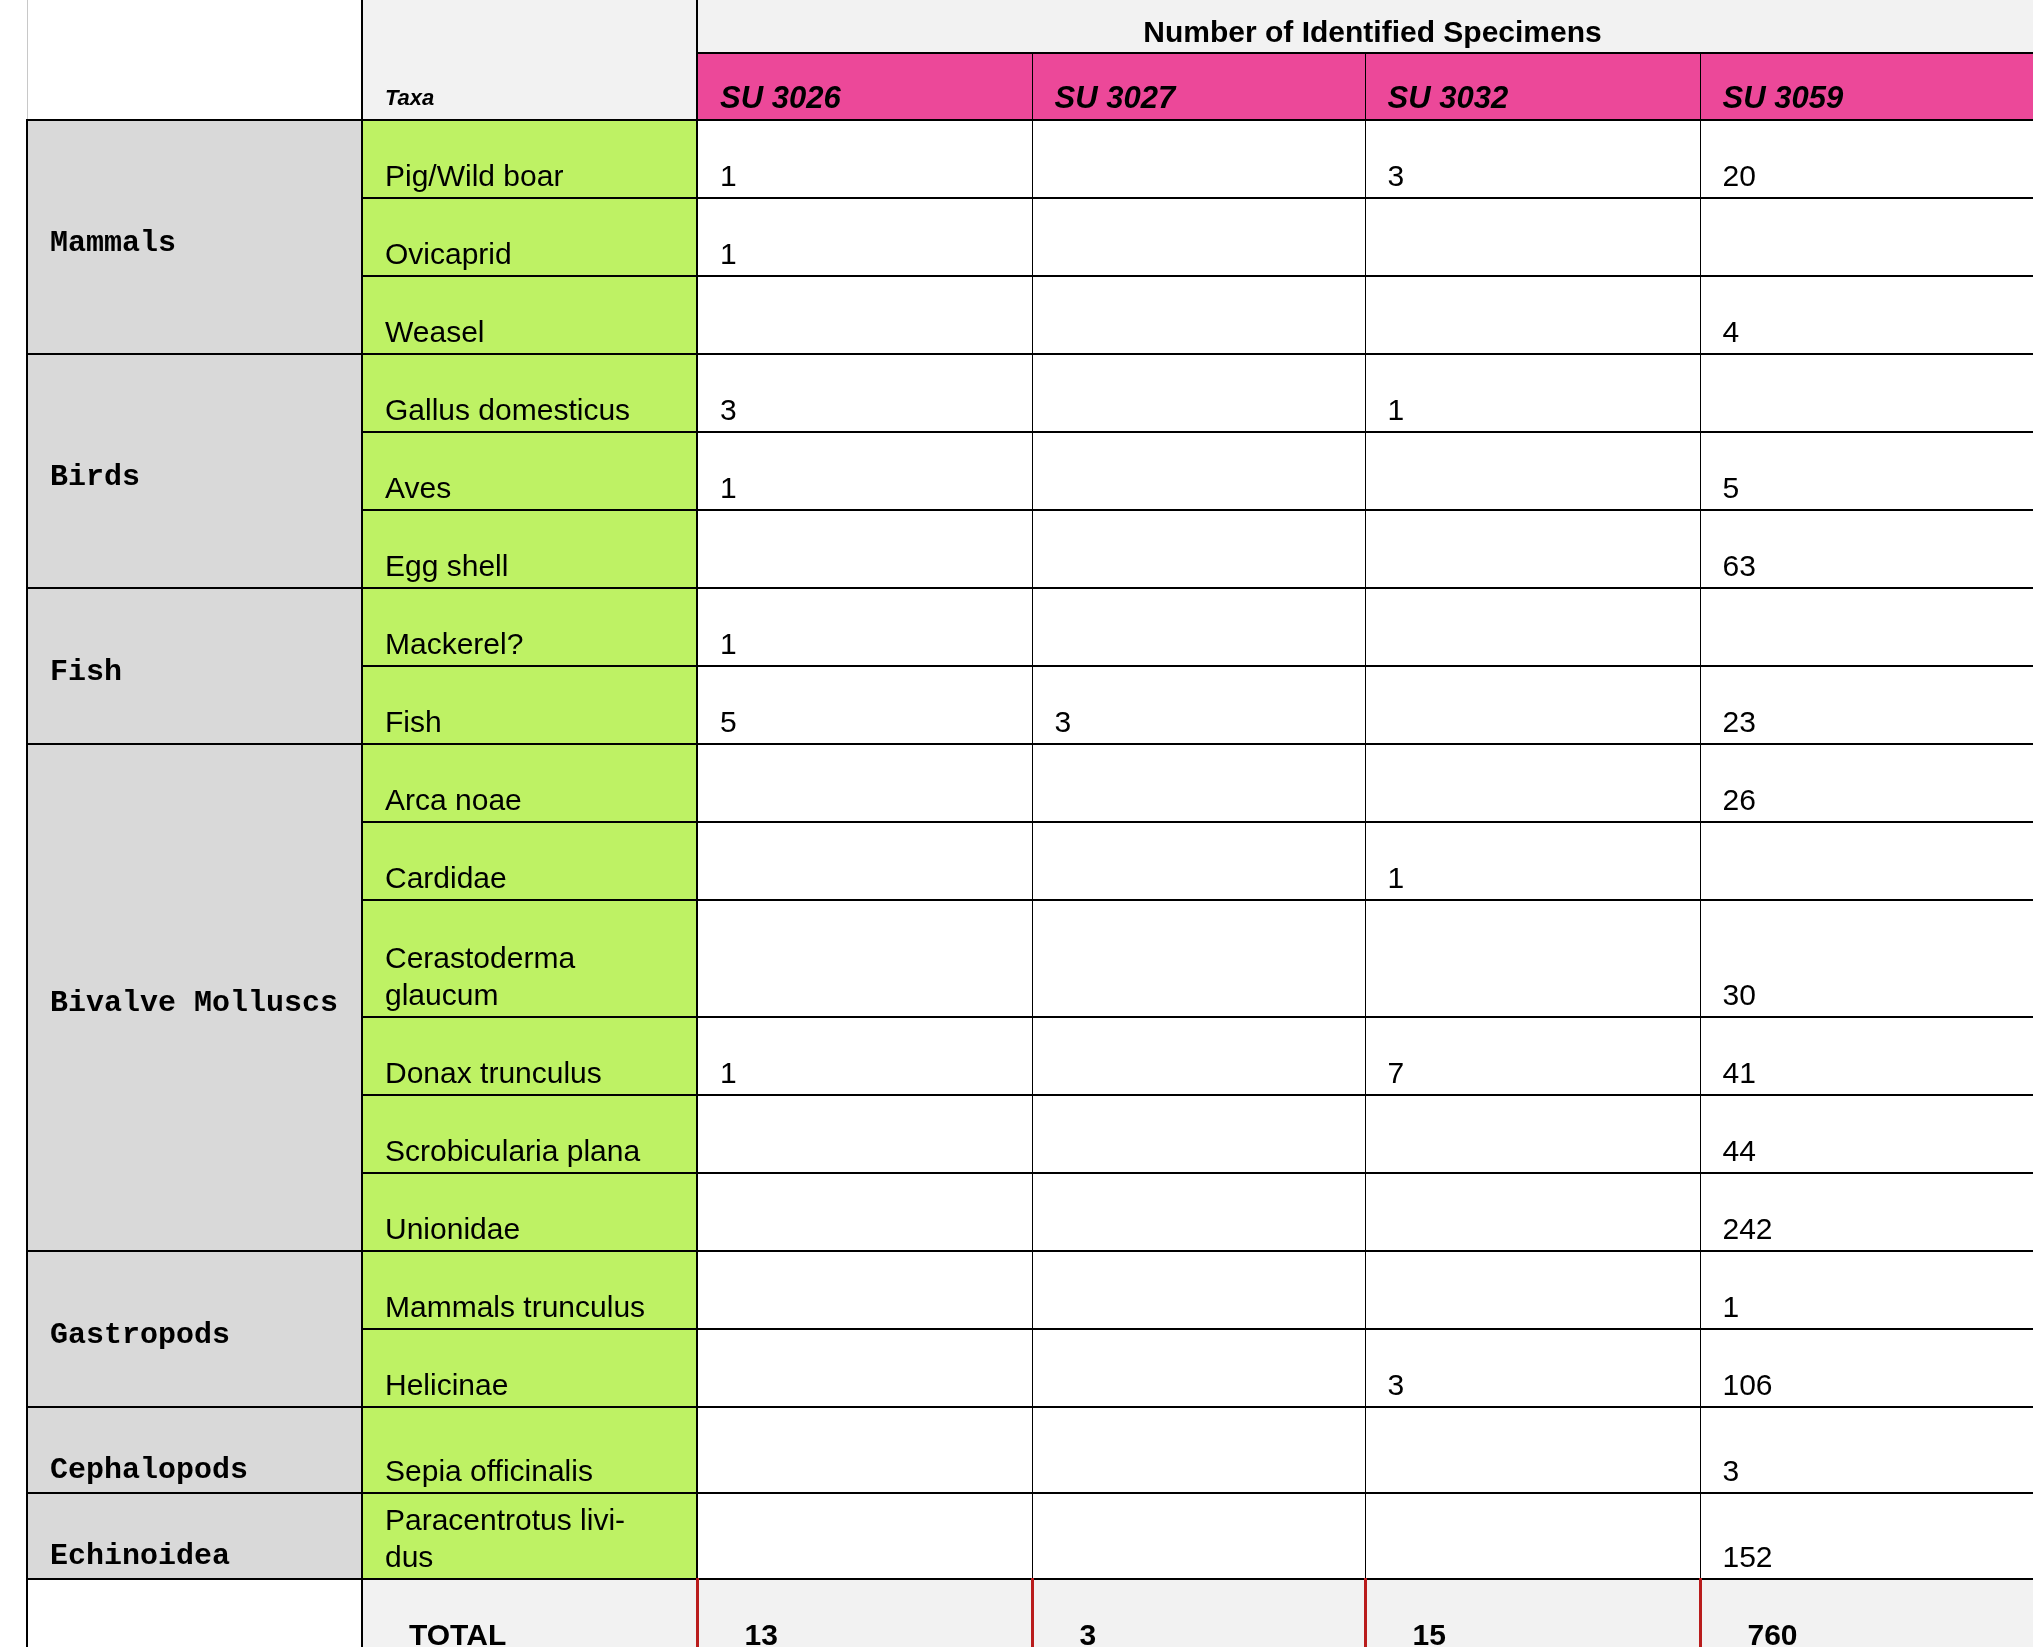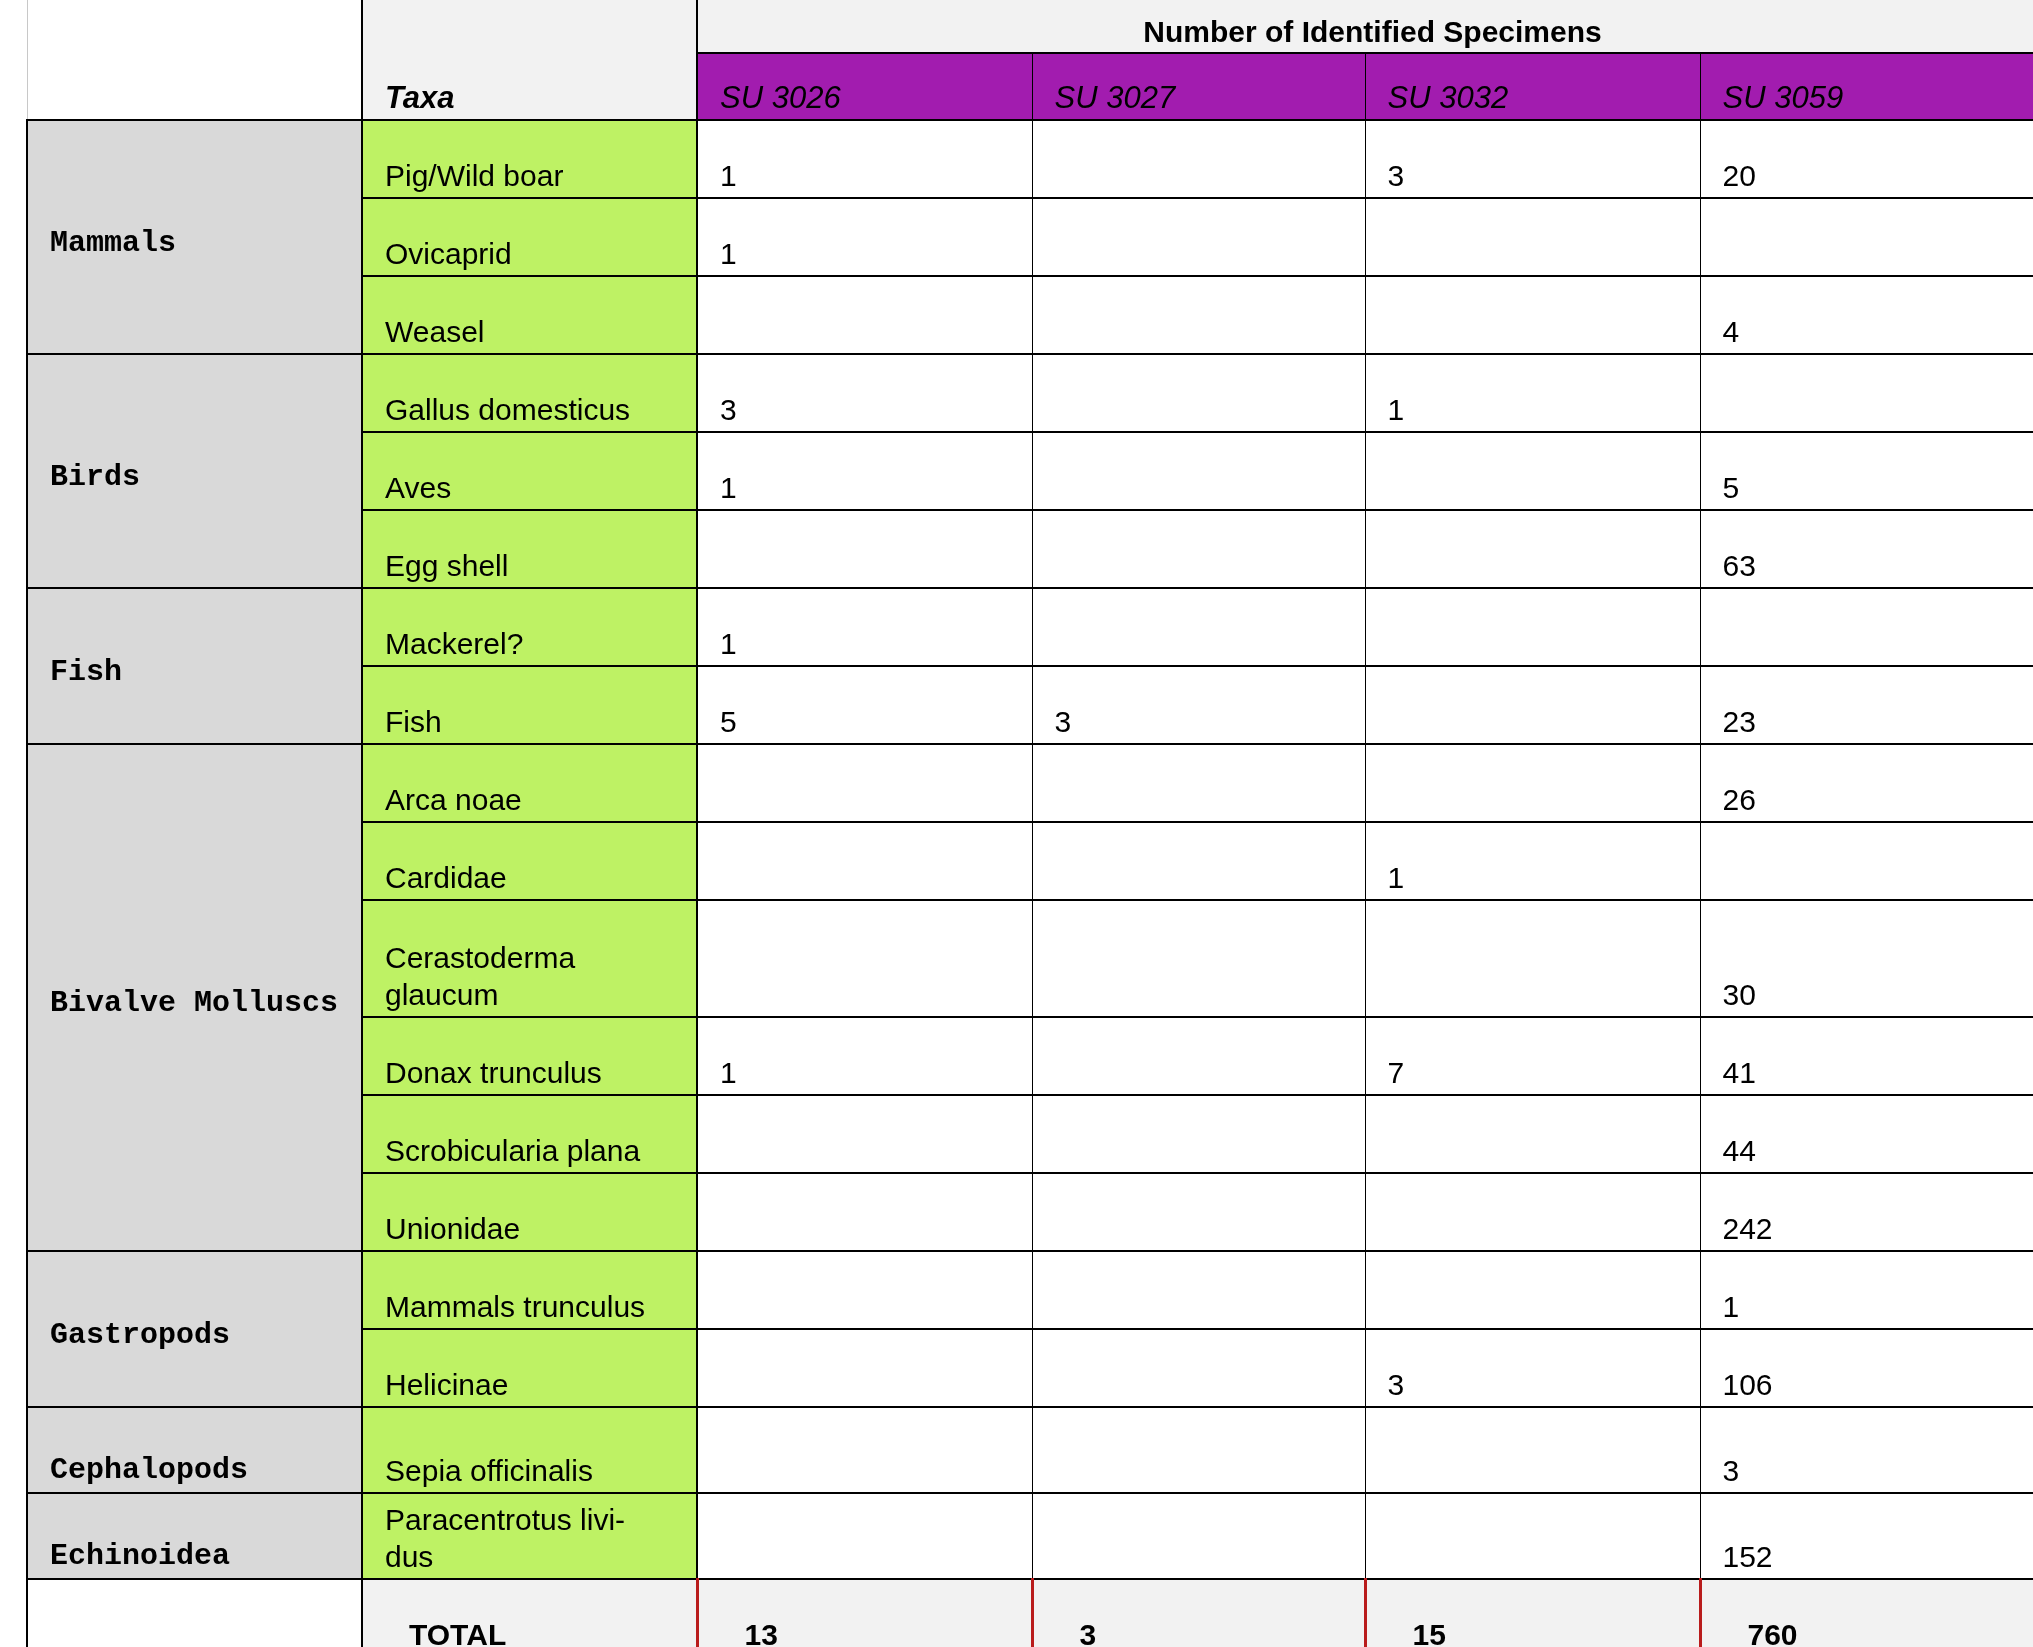--- a/index.html
+++ b/index.html
@@ -39,38 +39,38 @@
     .corner {
       background: #ffffff;
       border-top: none;
       border-left: 1px solid #c8c8c8;
       border-bottom: 2px solid #000000;
     }
     .taxa-head {
       background: #f2f2f2;
       font-style: italic;
       font-weight: bold;
-      font-size: 31px;
+      font-size: 22px;
       border-top: none;
     }
     .nisp-head {
       background: #f2f2f2;
       font-weight: bold;
       text-align: center;
       padding: 0 0 0 0;
       height: 52px;
       vertical-align: bottom;
       border-top: none;
       border-right: none;
       line-height: 40px;
     }
     .su-head {
-      background: #a21caf;
+      background: #ec4899;
       font-style: italic;
-      font-weight: normal;
+      font-weight: bold;
       font-size: 31px;
       height: 62px;
       border-left: 1px solid #000000;
       border-right: 1px solid #000000;
     }
     .su-head.last { border-right: none; }
     .cat {
       background: #d9d9d9;
       font-weight: bold;
       vertical-align: middle;

